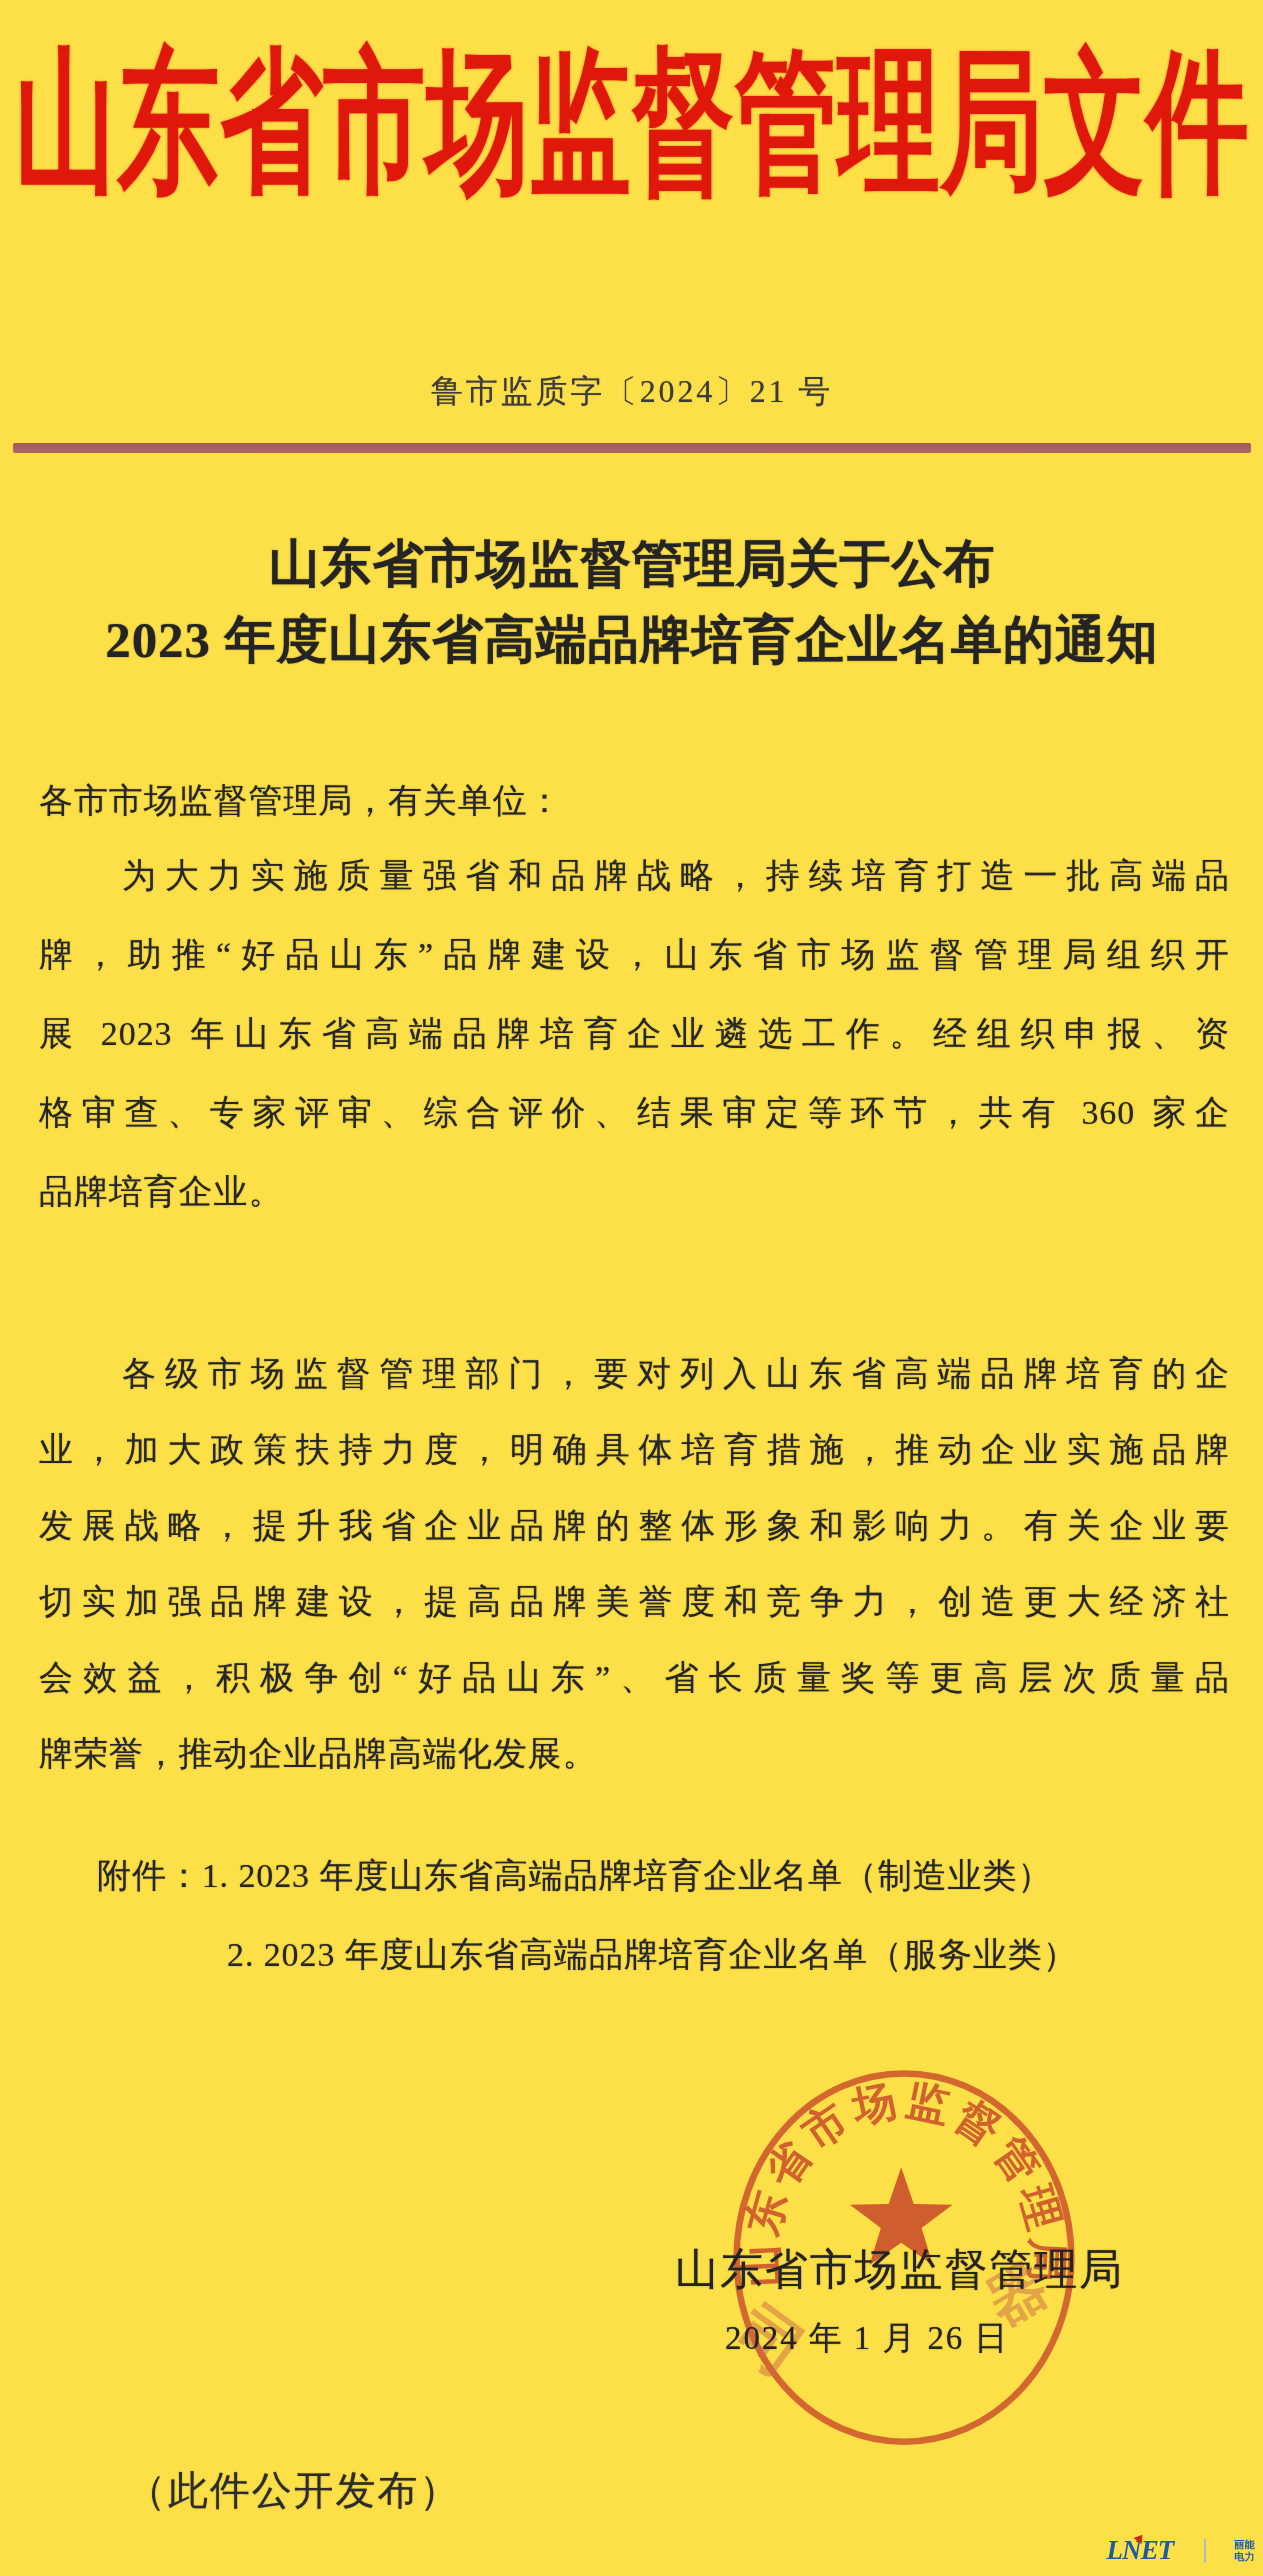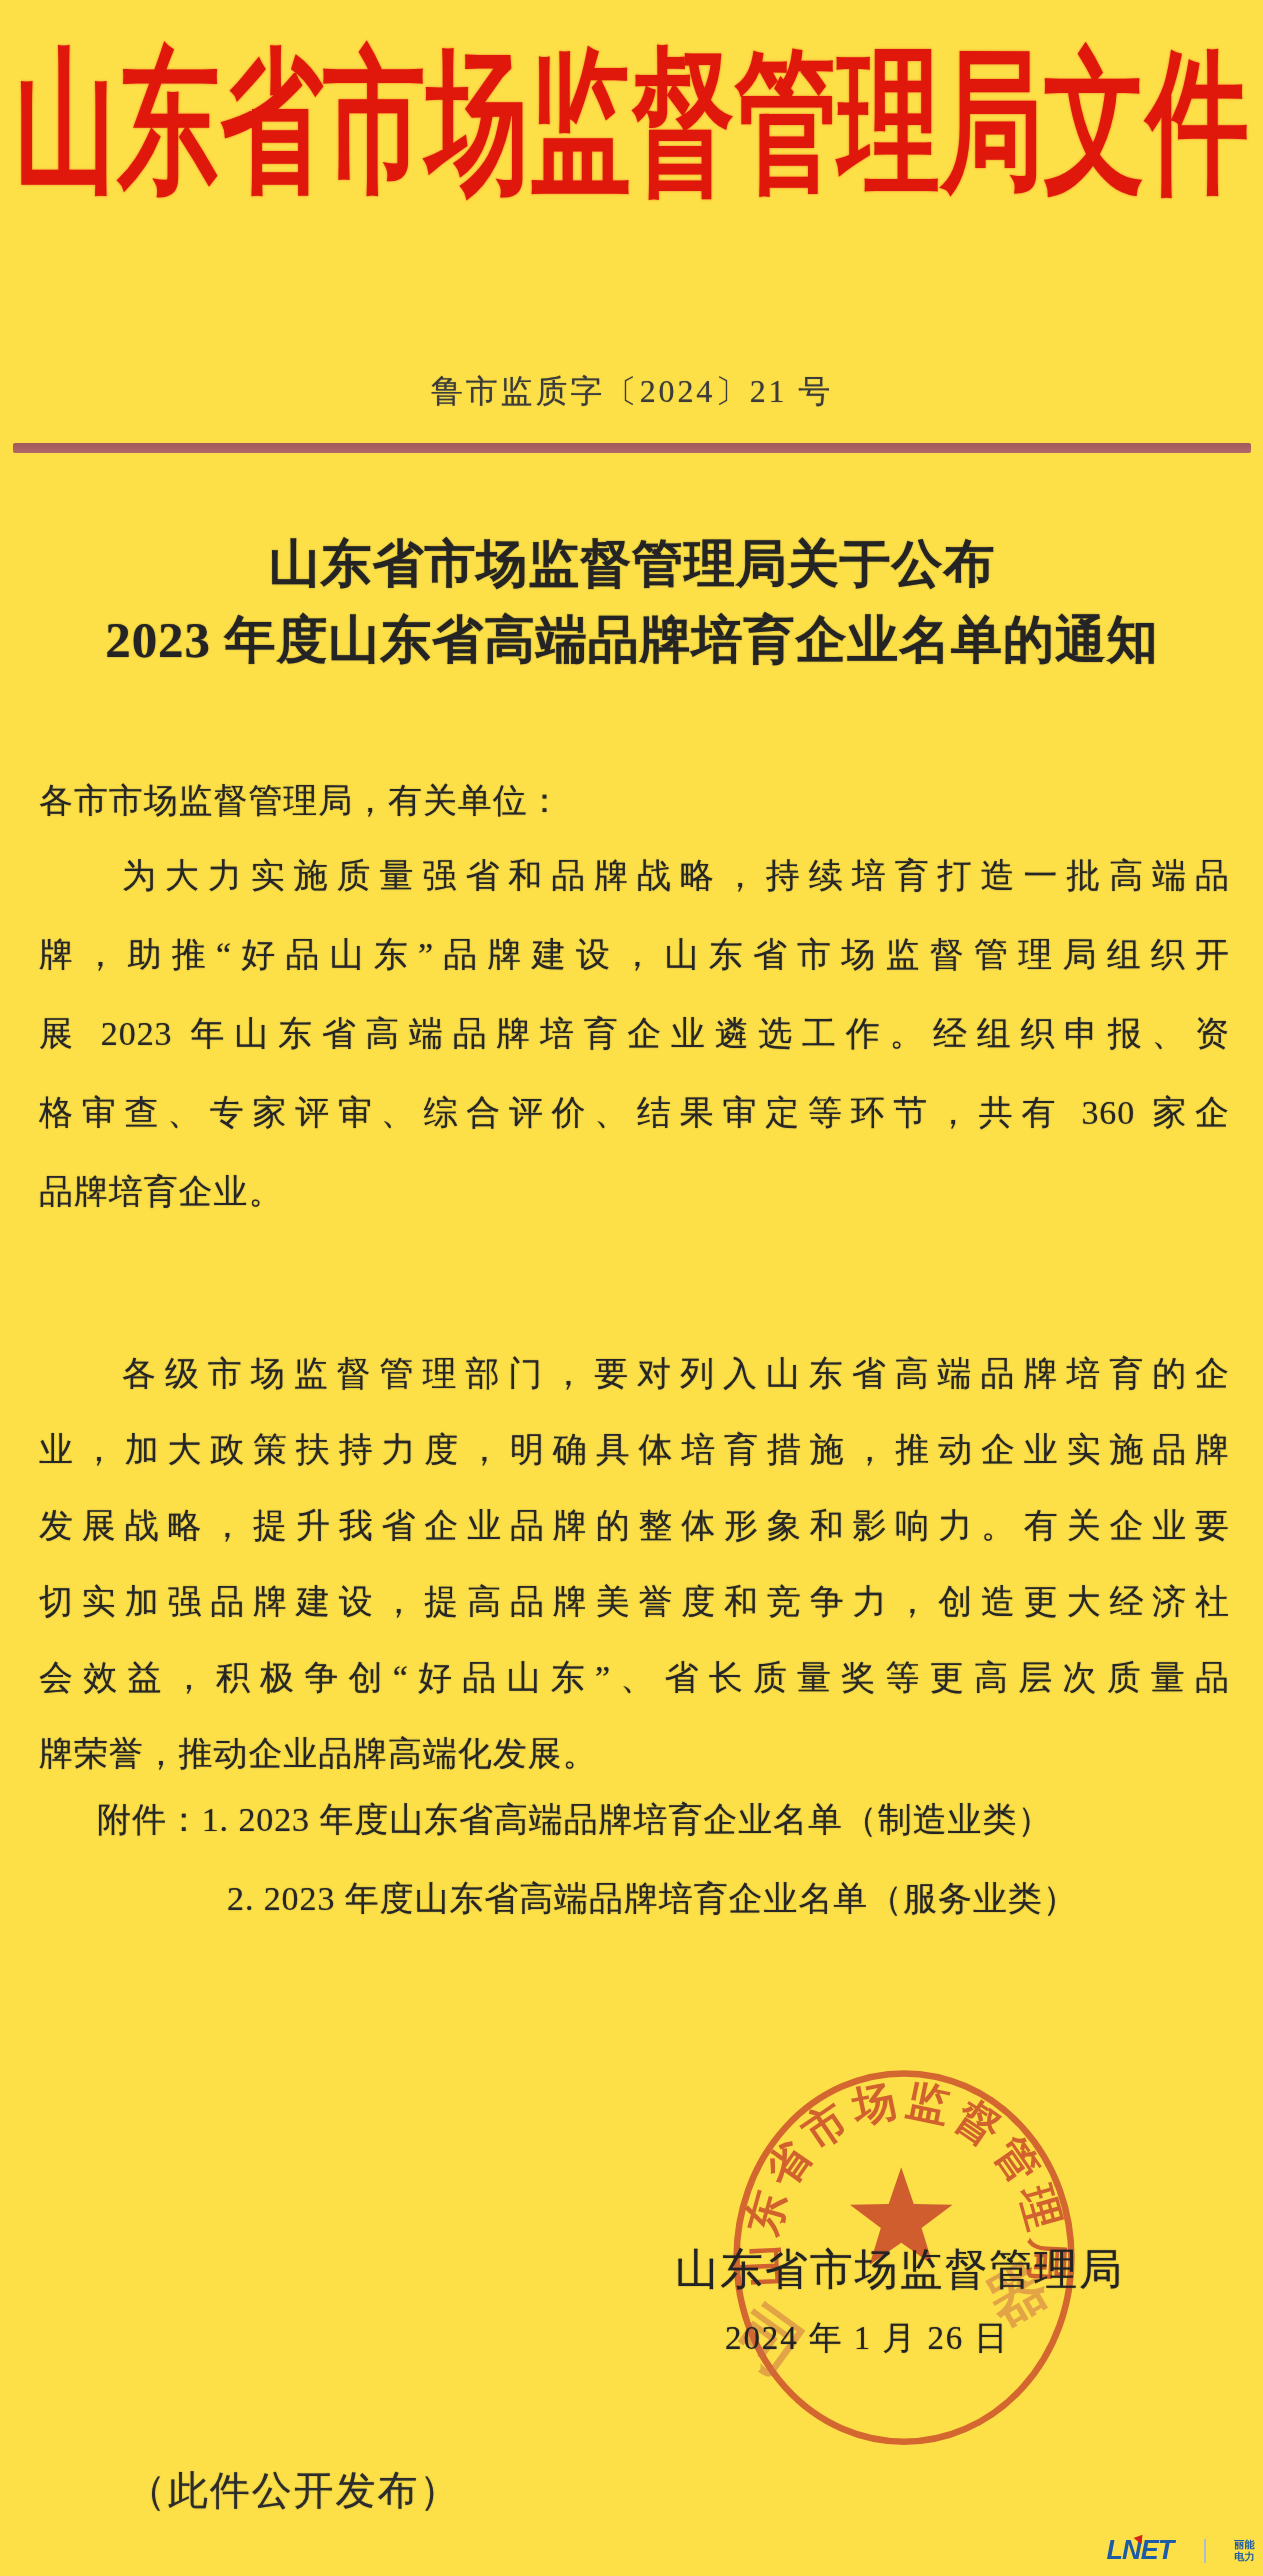--- a/index.html
+++ b/index.html
@@ -64,21 +64,21 @@
     font-size: 34px;
     color: #262626;
     text-shadow: 0 0 1.3px rgba(40,40,40,0.6);
     letter-spacing: 0.9px;
   }
   .salutation { top: 777px; line-height: 48px; }
   .para-1 { top: 836px;  line-height: 79px; }
   .para-2 { top: 1336px; line-height: 76px; }
   .jline { text-align: justify; text-align-last: justify; text-justify: inter-character; }
   .indent { text-indent: 83px; }
-  .attach-block { top: 1780px; line-height: 79px; }
+  .attach-block { top: 1836px; line-height: 79px; }
   .attach-l1 { margin-left: 58px; }
   .attach-l2 { margin-left: 188px; }
   
   .seal {
     position: absolute;
     left: 718px; top: 2065px;
     width: 372px; height: 387px;
     overflow: visible;
     opacity: 0.92;
   }
@@ -123,21 +123,21 @@
     color: #2c2c2c;
     letter-spacing: 1.9px;
     text-shadow: 0 0 1.3px rgba(40,40,40,0.6);
   }
   
   .logo {
     position: absolute;
     right: 9.3px; top: 2535px;
     display: flex;
     align-items: center;
-    font-family: Liberation Sans, sans-serif;
+    font-family: Liberation Serif, serif;
     gap: 24px;
   }
   .logo-word-wrap { position: relative; }
   .logo-word {
     font-size: 27px;
     font-weight: bold;
     font-style: italic;
     color: #1c5ba6;
     letter-spacing: -0.9px;
   }

